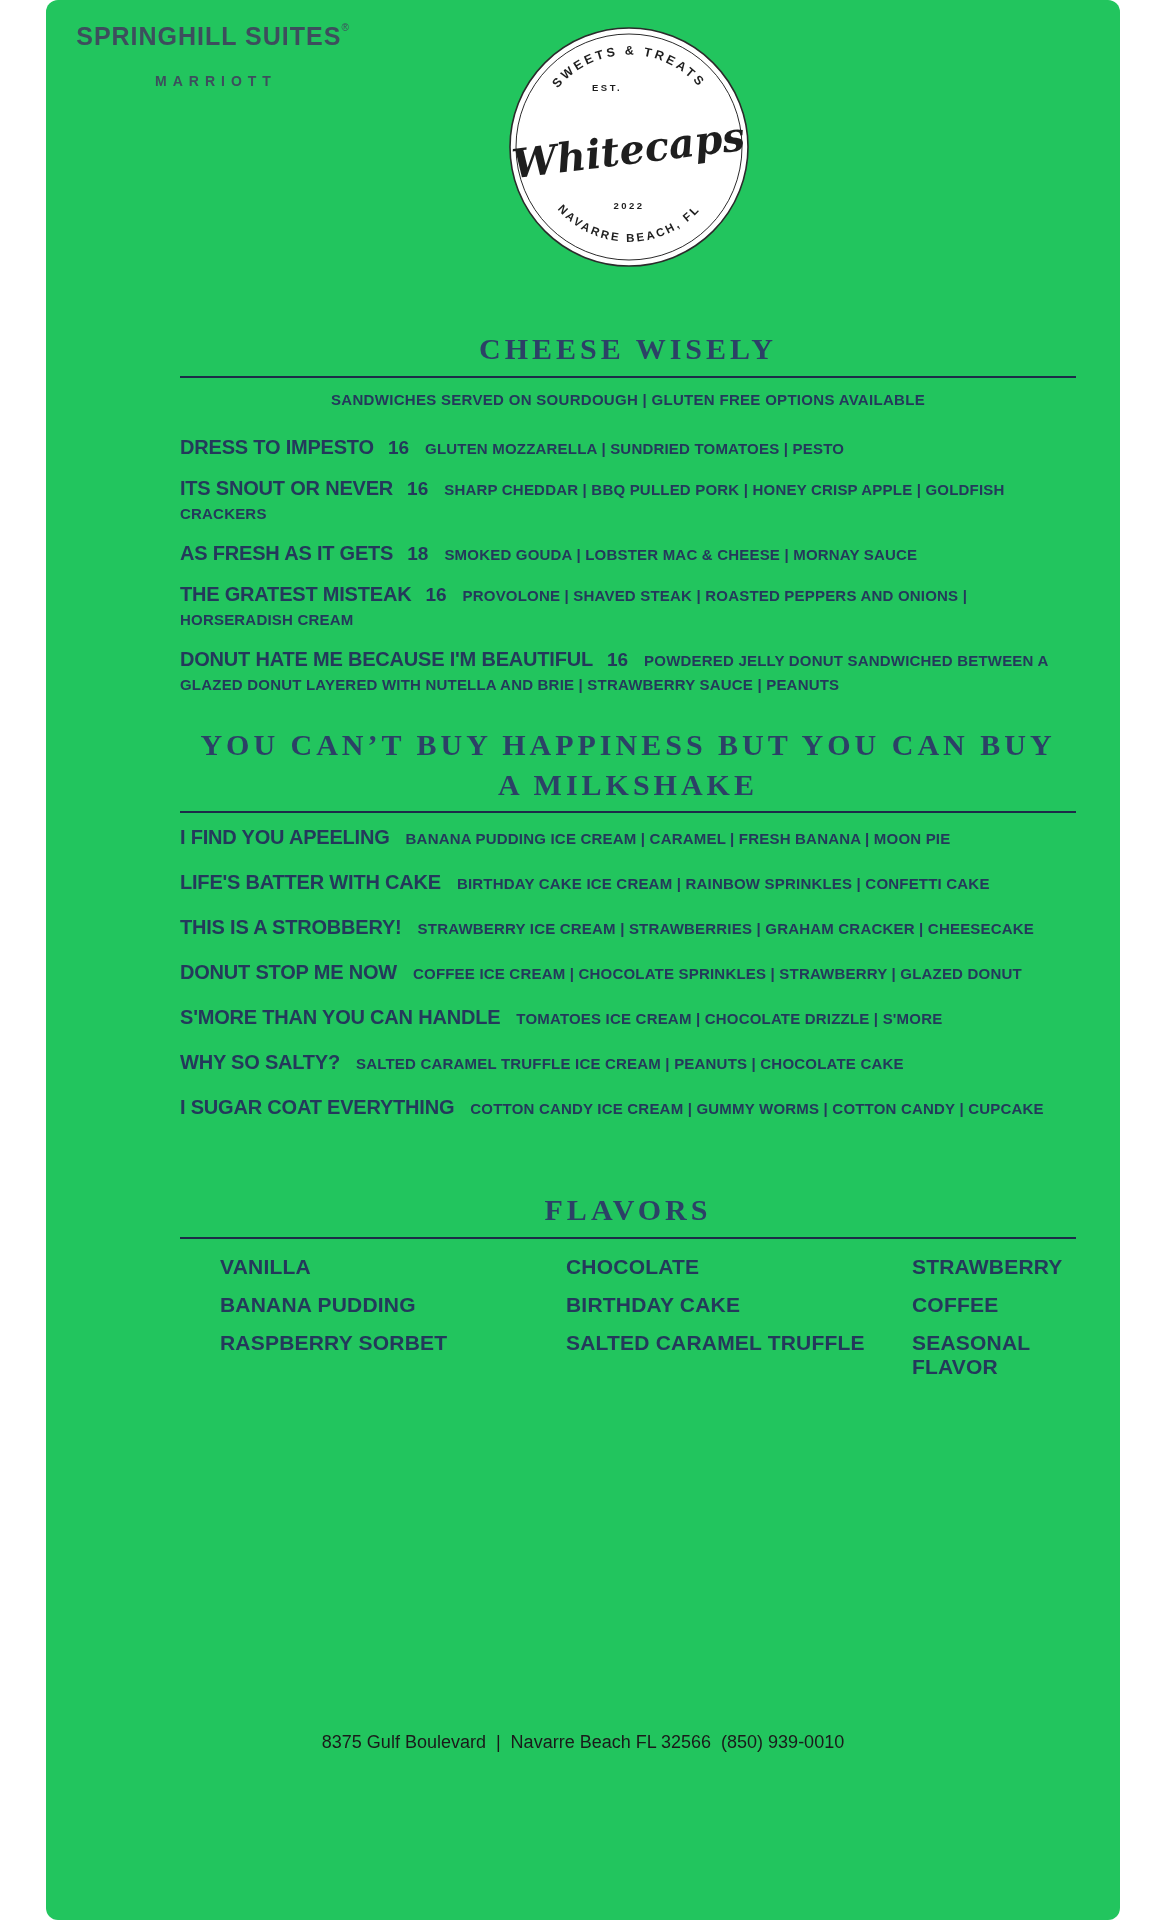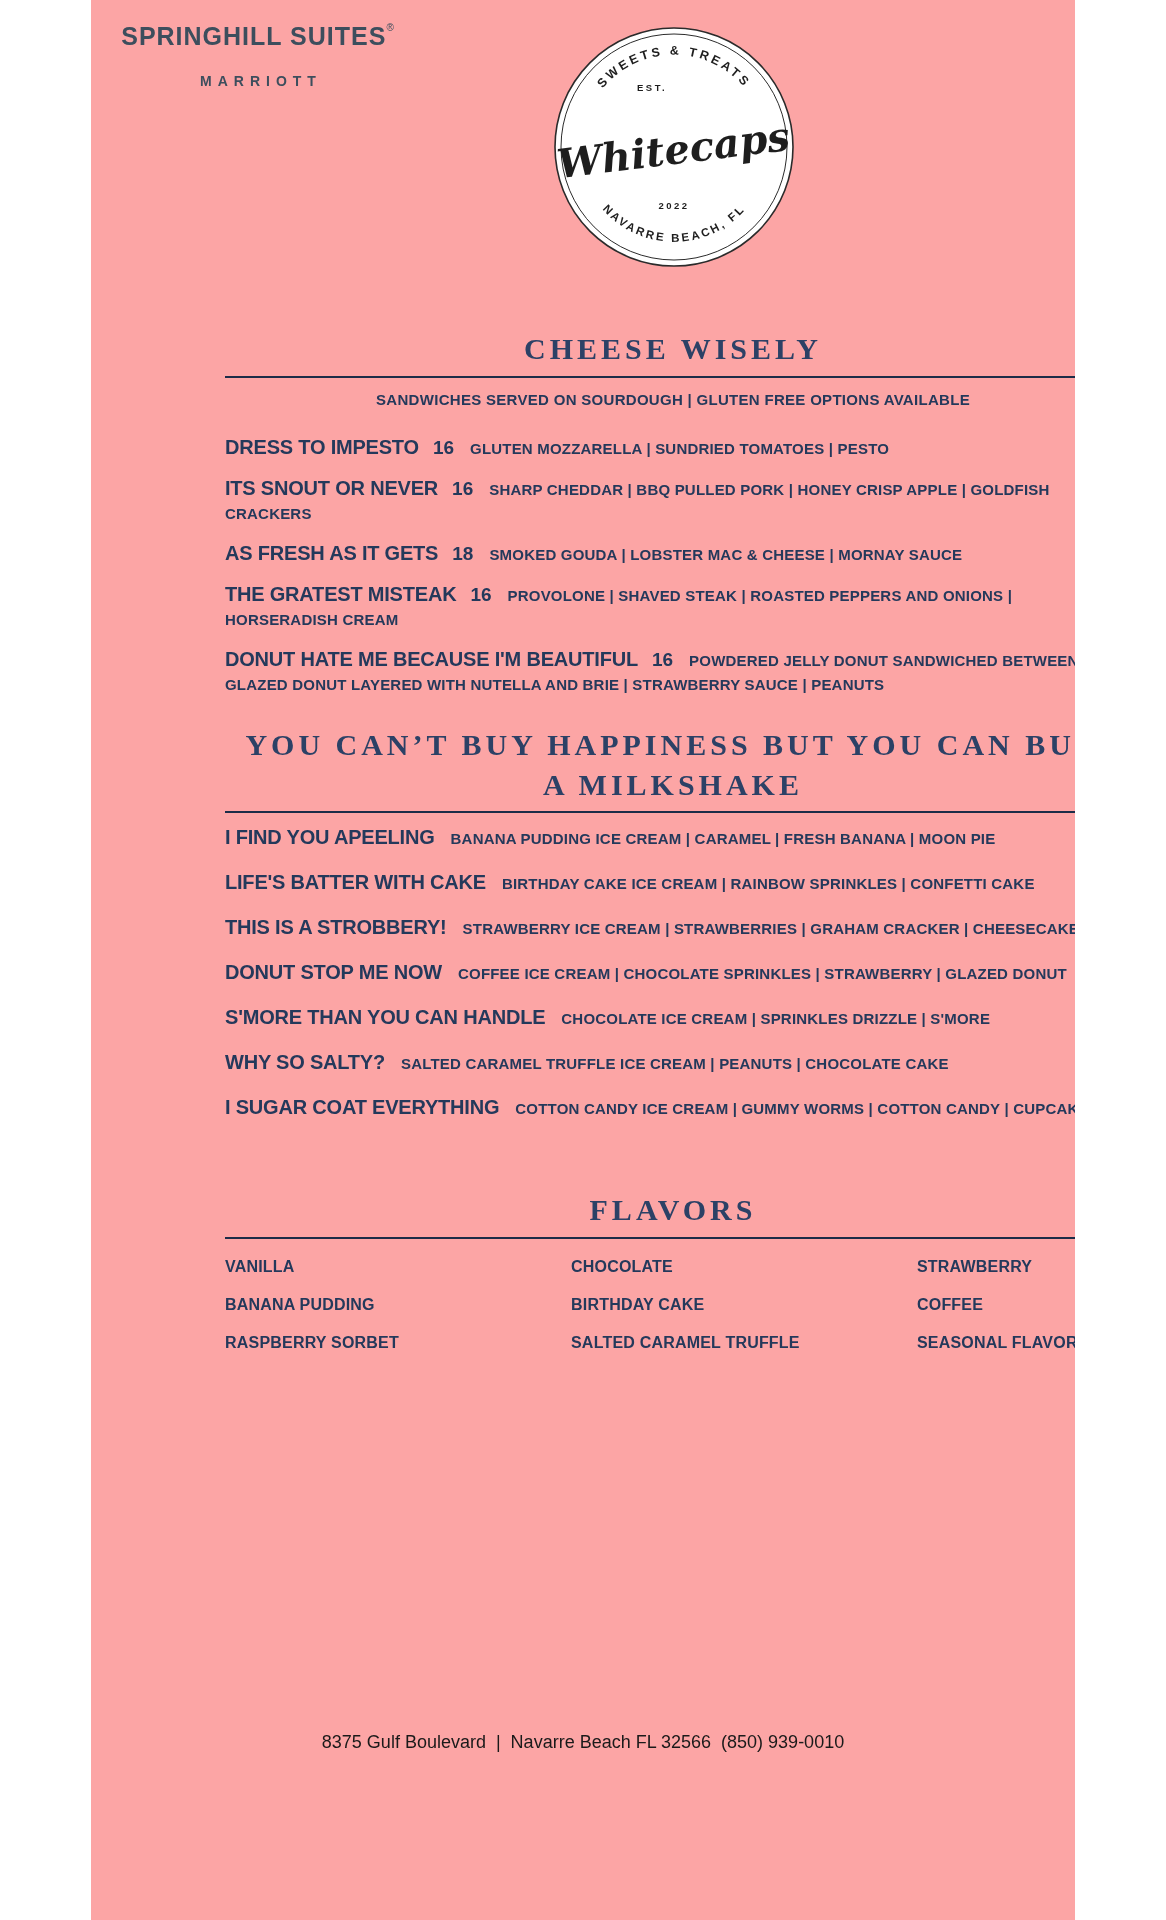--- a/index.html
+++ b/index.html
@@ -1,20 +1,21 @@
 <!DOCTYPE html>
 <html><head>
 <meta charset="utf-8">
 <style>
   * { margin:0; padding:0; box-sizing:border-box; }
   html,body { background:#ffffff; }
   .page {
-    position:relative; width:984px; height:1920px; margin:0 auto;
-    background:#fca5a5; overflow:hidden;
+    position:relative; width:1074px; height:1920px; margin:0 auto;
+    background:#22c55e; overflow:hidden;
     font-family:"Liberation Sans", sans-serif;
+    border-radius:12px;
   }
 
   
   .hotel-logo { position:absolute; left:26px; top:22px; width:282px; text-align:center; color:#3d4e5d; }
   .hotel-name { font-size:25px; font-weight:700; letter-spacing:1px; white-space:nowrap; }
   .hotel-name sup { font-size:10px; font-weight:400; vertical-align:14px; }
   .hotel-brand { margin-top:22px; font-size:14px; font-weight:700; letter-spacing:6px; text-indent:6px; }
 
   .badge { position:absolute; left:461px; top:25px; width:244px; height:244px; }
   .badge svg { display:block; }
@@ -48,21 +49,21 @@
   .section--milkshakes .section-title { line-height:40px; max-width:880px; margin:0 auto; }
   .section--milkshakes .divider { margin-top:6px; }
   .section--milkshakes .item { margin-bottom:19px; }
 
   .section--flavors { margin-top:70px; }
   .section--scoops  { margin-top:50px; }
   .section--scoops .divider { margin-bottom:14px; }
   .section--scoops .section-subtitle { margin-bottom:28px; }
 
   .grid { display:grid; grid-template-columns:346px 346px 1fr; row-gap:14px; margin-top:16px; }
-  .grid-cell { line-height:24px; font-size:16px; font-weight:700; letter-spacing:0.2px; }
+  .grid-cell { line-height:24px; font-size:21px; font-weight:700; letter-spacing:0.2px;margin-left:40px; }
   .grid-cell .cell-price { margin-left:14px; }
 
   
   .footer {
     position:absolute; left:0; top:1732px; width:100%; text-align:center;
     color:#1a1a1a; font-size:18px; line-height:20px; white-space:pre;
     font-family:"Liberation Sans", sans-serif;
   }
 </style>
 </head>
@@ -111,21 +112,21 @@
     </section>
 
     <section class="section--milkshakes">
       <h2 class="section-title">YOU CAN’T BUY HAPPINESS BUT YOU CAN BUY A MILKSHAKE</h2>
       <hr class="divider">
       <div class="items">
           <p class="item"><span class="item-name">I FIND YOU APEELING</span><span class="item-desc">BANANA PUDDING ICE CREAM | CARAMEL | FRESH BANANA | MOON PIE</span></p>
           <p class="item"><span class="item-name">LIFE'S BATTER WITH CAKE</span><span class="item-desc">BIRTHDAY CAKE ICE CREAM | RAINBOW SPRINKLES | CONFETTI CAKE</span></p>
           <p class="item"><span class="item-name">THIS IS A STROBBERY!</span><span class="item-desc">STRAWBERRY ICE CREAM | STRAWBERRIES | GRAHAM CRACKER | CHEESECAKE</span></p>
           <p class="item"><span class="item-name">DONUT STOP ME NOW</span><span class="item-desc">COFFEE ICE CREAM | CHOCOLATE SPRINKLES | STRAWBERRY | GLAZED DONUT</span></p>
-          <p class="item"><span class="item-name">S'MORE THAN YOU CAN HANDLE</span><span class="item-desc">CHOCOLATE ICE CREAM | SPRINKLES DRIZZLE | S'MORE</span></p>
+          <p class="item"><span class="item-name">S'MORE THAN YOU CAN HANDLE</span><span class="item-desc">TOMATOES ICE CREAM | CHOCOLATE DRIZZLE | S'MORE</span></p>
           <p class="item"><span class="item-name">WHY SO SALTY?</span><span class="item-desc">SALTED CARAMEL TRUFFLE ICE CREAM | PEANUTS | CHOCOLATE CAKE</span></p>
           <p class="item"><span class="item-name">I SUGAR COAT EVERYTHING</span><span class="item-desc">COTTON CANDY ICE CREAM | GUMMY WORMS | COTTON CANDY | CUPCAKE</span></p>
         </div>
     </section>
 
     <section class="section--flavors">
       <h2 class="section-title">FLAVORS</h2>
       <hr class="divider">
       <div class="grid">
           <div class="grid-cell"><span class="cell-label">VANILLA</span></div>

